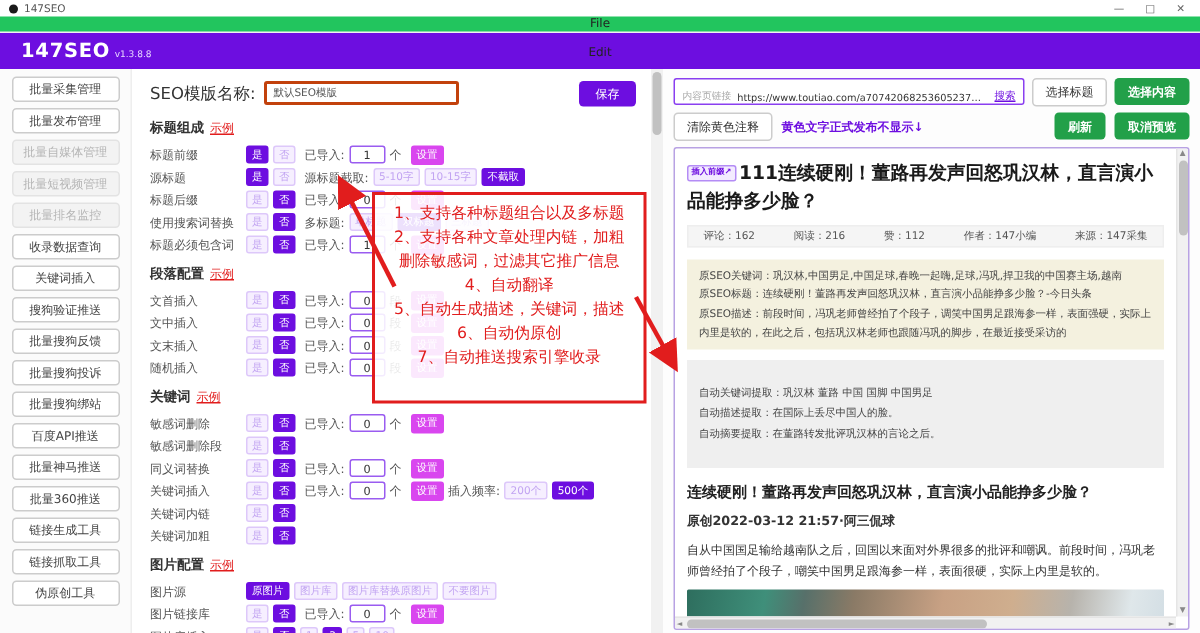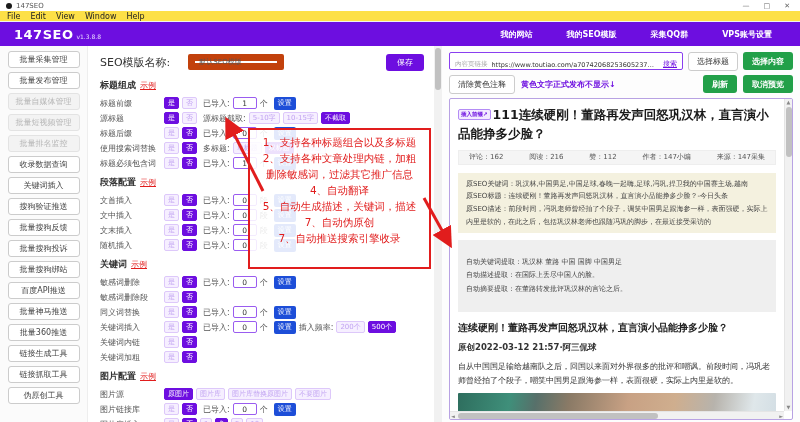--- a/index.html
+++ b/index.html
@@ -2,49 +2,49 @@
 <html><head>
 <meta charset="utf-8">
 <style>
   * { margin:0; padding:0; box-sizing:border-box; }
   html,body { width:800px; height:422px; overflow:hidden; background:#fff;
     font-family:"DejaVu Sans","Liberation Sans",sans-serif; }
   .titlebar { height:11px; background:#fff; display:flex; align-items:center; padding:0 6px; }
   .appdot { width:6px; height:6px; border-radius:50%; background:#1a1a1a; margin-right:4px; }
   .apptitle { font-size:7px; color:#555; }
   .wincontrols { margin-left:auto; display:flex; gap:14px; font-size:7px; color:#666; padding-right:4px;}
-  .menubar { height:11px; background:#fde047; display:flex; align-items:center; gap:10px; padding:0 7px; border-bottom:1px solid #f0f0f0;}
+  .menubar { height:11px; background:#22c55e; display:flex; align-items:center; gap:10px; padding:0 7px; border-bottom:1px solid #f0f0f0;flex-direction:column;}
   .menubar span { font-size:8px; color:#222; }
   .pheader { height:24px; background:#6d0ee0; display:flex; align-items:center; padding:0 14px; }
   .brand { color:#fff; font-weight:bold; font-size:13px; letter-spacing:.5px;}
   .ver { color:#e7d7ff; font-size:6px; margin-left:3px; margin-top:4px;}
   .pnav { margin-left:auto; display:flex; gap:34px; padding-right:14px;}
   .pnav span { color:#fff; font-size:8px; font-weight:bold; cursor:pointer;}
   .main { display:flex; height:376px; position:relative; }
   
   .sidebar { width:88px; background:#fbfbfb; padding-top:5px; display:flex; flex-direction:column; align-items:center; gap:4px; border-right:1px solid #eee;}
   .sbtn { width:72px; height:17px; background:#fff; border:1px solid #ccc; border-radius:3px;
     font-size:8px; color:#444; display:flex; align-items:center; justify-content:center; cursor:pointer;}
   .sbtn.disabled { background:#f3f3f3; color:#b5b5b5; border-color:#e3e3e3;}
   
   .middle { width:346px; background:#fff; padding:6px 10px 0 12px; position:relative;}
   .namerow { display:flex; align-items:center; height:20px; }
   .namelabel { font-size:11px; color:#333; }
-  .nameinput { width:96px; height:16px; border:7px solid #c2410c; border-radius:2px; font-size:7px; color:#555; display:flex; align-items:center; padding:0 4px; margin-left:18px; background:#fff;}
+  .nameinput { width:130px; height:16px; border:2px solid #c2410c; border-radius:2px; font-size:7px; color:#555; display:flex; align-items:center; padding:0 4px; margin-left:6px; background:#fff;}
   .savebtn { margin-left:auto; background:#6d0ee0; color:#fff; font-size:8px; padding:3px 11px; border-radius:3px; cursor:pointer;}
   .sectitle { margin:7px 0 5px 0; font-size:9px; font-weight:bold; color:#333; display:flex; align-items:center; gap:4px;}
   .example { color:#e11d1d; font-size:8px; font-weight:normal; text-decoration:underline; cursor:pointer;}
   .frow { display:flex; align-items:center; margin-bottom:3px; height:12px; white-space:nowrap;}
   .flabel { width:64px; font-size:8px; color:#555; flex-shrink:0;}
   .pill { font-size:7px; padding:1px 3px; border-radius:2px; margin-right:3px; cursor:pointer; line-height:1.2;}
   .pill.on { background:#6d0ee0; color:#fff; border:1px solid #6d0ee0;}
   .pill.off { background:#f6efff; color:#c2a4f2; border:1px solid #ddc8fa;}
   .ftext { font-size:8px; color:#555; margin:0 3px;}
   .countbox { width:24px; height:12px; border:1px solid #9a5cf0; border-radius:2px; font-size:7.5px; color:#333; display:inline-flex; align-items:center; justify-content:center; background:#fff;}
-  .setbtn { background:#1d4ed8; color:#fff; font-size:7px; padding:1.5px 4px; border-radius:2px; margin-left:3px; cursor:pointer;}
+  .setbtn { background:#d946ef; color:#fff; font-size:7px; padding:1.5px 4px; border-radius:2px; margin-left:3px; cursor:pointer;}
   
   .vstrip { width:8px; background:#f1f1f1; position:relative;}
   .vstrip .thumb { position:absolute; top:2px; left:1px; width:6px; height:42px; background:#c1c1c1; border-radius:3px;}
   
   .right { flex:1; background:#fdfdfd; padding:5px 7px 0 7px; position:relative;}
   .r1 { display:flex; align-items:center; height:20px; gap:5px;}
   .urlbox { border:1px solid #8a3ff0; border-radius:2px; height:18px; display:flex; align-items:flex-end; padding:0 5px; background:#fff; flex:1; min-width:0;}
   .urllabel { font-size:6.5px; color:#aaa; margin-right:4px; flex-shrink:0;}
   .urltext { font-size:6.5px; color:#333; overflow:hidden; text-overflow:ellipsis; white-space:nowrap;}
   .searchlink { font-size:7px; color:#6d0ee0; margin-left:5px; text-decoration:underline; flex-shrink:0; cursor:pointer;}
@@ -98,26 +98,20 @@
   <span>File</span>
   <span>Edit</span>
   <span>View</span>
   <span>Window</span>
   <span>Help</span>
 </div>
 
 <div class="pheader">
   <span class="brand">147SEO</span>
   <span class="ver">v1.3.8.8</span>
-  <div class="pnav">
-    <span>我的网站</span>
-    <span>我的SEO模版</span>
-    <span>采集QQ群</span>
-    <span>VPS账号设置</span>
-  </div>
 </div>
 
 <div class="main">
 
   <div class="sidebar">
     <div class="sbtn">批量采集管理</div>
     <div class="sbtn">批量发布管理</div>
     <div class="sbtn disabled">批量自媒体管理</div>
     <div class="sbtn disabled">批量短视频管理</div>
     <div class="sbtn disabled">批量排名监控</div>
@@ -378,21 +372,21 @@
     </div>
   </div>
 </div>
 
 <div class="redbox">
   <div>1、支持各种标题组合以及多标题</div>
   <div>2、支持各种文章处理内链，加粗</div>
   <div>删除敏感词，过滤其它推广信息</div>
   <div>4、自动翻译</div>
   <div>5、自动生成描述，关键词，描述</div>
-  <div>7、自动伪原创</div>
+  <div>6、自动伪原创</div>
   <div>7、自动推送搜索引擎收录</div>
 </div>
 
 <svg class="arrowsvg" viewBox="0 0 800 422">
   <defs>
     <marker id="ah" markerWidth="7" markerHeight="7" refX="5" refY="3.5" orient="auto">
       <polygon points="0 0, 7 3.5, 0 7" fill="#e11d1d"></polygon>
     </marker>
   </defs>
   <line x1="263" y1="191" x2="228" y2="122" stroke="#e11d1d" stroke-width="3" marker-end="url(#ah)"></line>

